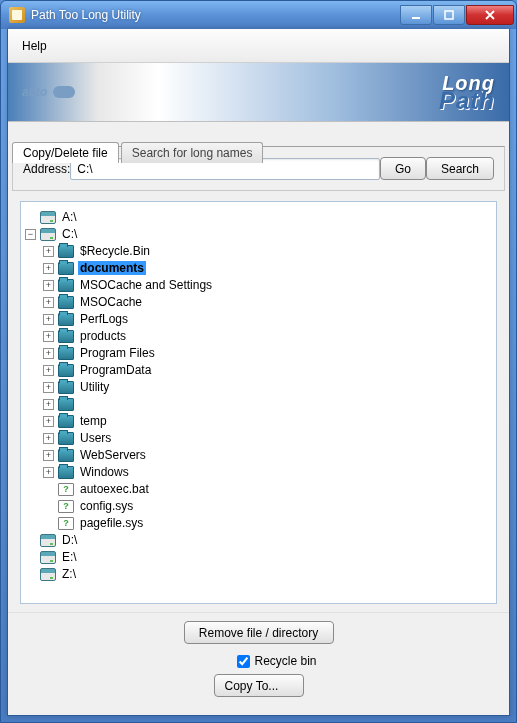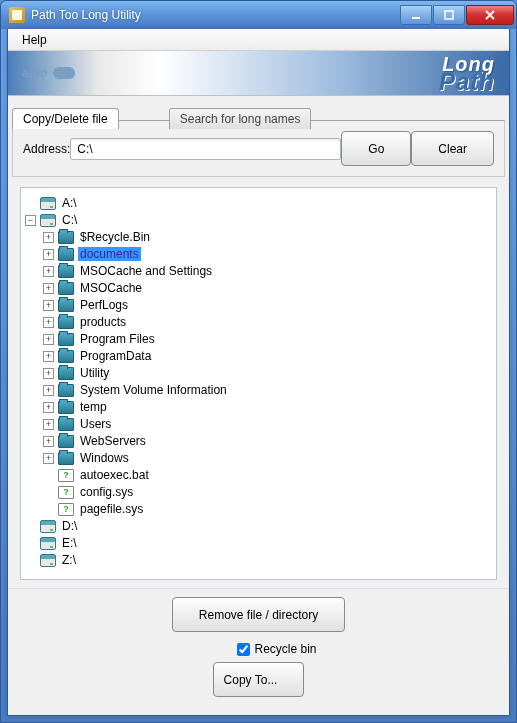--- a/index.html
+++ b/index.html
@@ -12,55 +12,55 @@
 .titlebar .app-icon::after { content:""; position:absolute; inset:3px; background:#fff8e0; border-radius:1px; }
 .titlebar .title { color: #fff; text-shadow: 0 0 3px rgba(0,0,0,.4); flex: 1; }
 .win-btns { display: flex; gap: 1px; }
 .win-btn { width: 32px; height: 20px; border-radius: 0 0 3px 3px; display: flex; align-items: center; justify-content: center; }
 .win-btn.min, .win-btn.max { background: linear-gradient(180deg,#a8cff4,#5b94d8); border:1px solid #3d6faa; }
 .win-btn.close { width: 48px; background: linear-gradient(180deg,#f08080,#d03030 50%,#c02020); border:1px solid #8a1c1c; }
 .win-btn svg { width: 12px; height: 10px; }
 
 .client { flex: 1; background: #f0f0f0; border: 1px solid #2a5a9a; border-top: none; margin: 0 6px 6px 6px; display: flex; flex-direction: column; box-shadow: 0 0 6px rgba(0,0,0,.2); }
 
-.menubar { height: 22px; background: linear-gradient(180deg,#fdfdfd,#ececec); border-bottom: 1px solid #d0d0d0; display: flex; align-items: center; padding: 0 6px; }
+.menubar { height: 34px; background: linear-gradient(180deg,#fdfdfd,#ececec); border-bottom: 1px solid #d0d0d0; display: flex; align-items: center; padding: 0 6px; }
 .menubar-item { padding: 2px 8px; }
 
-.banner { height: 45px; background: linear-gradient(90deg, #4a7fb8 0%, #e8e8e8 18%, #ffffff 30%, #a0bedf 65%, #3a6ba8 100%); display: flex; align-items: center; justify-content: space-between; padding: 0 14px 0 14px; border-bottom: 1px solid #c0c0c0; }
+.banner { height: 59px; background: linear-gradient(90deg, #4a7fb8 0%, #e8e8e8 18%, #ffffff 30%, #a0bedf 65%, #3a6ba8 100%); display: flex; align-items: center; justify-content: space-between; padding: 0 14px 0 14px; border-bottom: 1px solid #c0c0c0; }
 .banner-left { color: #7a9dc4; font-size: 18px; font-weight: bold; font-style: italic; display:flex; align-items:center; gap:6px; }
 .banner-left .cloud { width:22px; height:12px; background:#7a9dc4; border-radius:6px; }
 .banner-right { text-align: right; line-height: 17px; }
 .banner-right .l1 { color:#fff; font-size:20px; font-weight:bold; font-style:italic; text-shadow:1px 1px 2px #2a5080; letter-spacing:1px; }
 .banner-right .l2 { color:#3a6ba8; font-size:24px; font-weight:bold; font-style:italic; text-shadow:1px 1px 0 #fff; letter-spacing:1px; }
 
 .tab-strip { height: 24px; display: flex; align-items: flex-end; padding: 0 4px; background: #f0f0f0; }
-.tab { padding: 3px 10px; border: 1px solid #a0a0a0; background: linear-gradient(180deg,#fff,#ececec); border-bottom: none; border-radius: 3px 3px 0 0; margin-right: 2px; position: relative; top: 9px; }
+.tab { padding: 3px 10px; border: 1px solid #a0a0a0; background: linear-gradient(180deg,#fff,#ececec); border-bottom: none; border-radius: 3px 3px 0 0; margin-right: 2px; position: relative; top: 17px; }
 .tab.active { background: #fff; z-index: 2; }
-.tab:not(.active){ color:#444; background: linear-gradient(180deg,#f4f4f4,#e0e0e0); margin-left: 48px; }
+.tab:not(.active){ color:#444; background: linear-gradient(180deg,#f4f4f4,#e0e0e0); }
 
 .address-panel { background:#f0f0f0; border:1px solid #c8c8c8; border-top-color:#a0a0a0; margin:0 4px; padding:10px 10px; display:flex; align-items:center; }
 .address-label { }
 .address-input { flex:1; height:22px; border:1px solid #a8b8c8; border-radius:2px; padding:0 6px; box-shadow: inset 0 1px 2px rgba(0,0,0,.1); }
-.btn { height:35px; padding:0 26px; border:1px solid #8a8a8a; border-radius:4px; background: linear-gradient(180deg,#fdfdfd,#e0e0e0); cursor:pointer; }
+.btn { height:23px; padding:0 14px; border:1px solid #8a8a8a; border-radius:4px; background: linear-gradient(180deg,#fdfdfd,#e0e0e0); cursor:pointer; }
 
 .tree-wrap { flex:1; margin:10px 12px 8px 12px; border:1px solid #b0c4da; background:#fff; padding:6px 4px; overflow:auto; }
 .tree { list-style:none; }
 .tree ul { list-style:none; padding-left:18px; }
 .row { display:flex; align-items:center; height:16px; margin:1px 0; white-space:nowrap; }
 .exp { width:11px; height:11px; border:1px solid #909090; display:flex; align-items:center; justify-content:center; font-size:9px; line-height:9px; color:#404040; margin-right:4px; background:#fff; }
 .spacer { width:15px; display:inline-block; }
 .drive-icon, .folder-icon, .file-icon { width:16px; height:13px; margin-right:4px; flex-shrink:0; }
 .drive-icon { background: linear-gradient(180deg,#5aa8b8 40%,#e8e8e8 40%); border:1px solid #3a7888; border-radius:2px; position:relative; }
 .drive-icon::after{content:"";position:absolute;right:2px;bottom:1px;width:3px;height:2px;background:#60c060;}
 .folder-icon { background: linear-gradient(180deg,#4aa8c0,#2a7a90); border:1px solid #1a6078; border-radius:1px; position:relative; }
 .folder-icon::before{content:"";position:absolute;top:-3px;left:0;width:7px;height:3px;background:#4aa8c0;border:1px solid #1a6078;border-bottom:none;border-radius:1px 1px 0 0;}
 .file-icon { background:#fff; border:1px solid #808080; border-radius:1px; position:relative; }
 .file-icon::after{content:"?";position:absolute;inset:0;display:flex;align-items:center;justify-content:center;font-size:9px;font-weight:bold;color:#30a030;}
 .node-label { padding:0 2px; }
-.node-label.selected { background:#3399ff; color:#4c1d95; }
+.node-label.selected { background:#3399ff; color:#000000;font-weight:bold; }
 
 .bottom-panel { padding:8px 12px 12px 12px; background:#f0f0f0; border-top:1px solid #e0e0e0; }
 .bottom-row { display:flex; align-items:center; gap:10px; margin-bottom:6px;flex-direction:column; }
 .btn-wide { min-width:150px; text-align:center; }
 .checkbox-wrap { display:flex; align-items:center; gap:4px;padding-left:37px; }
 .checkbox-wrap input { width:13px; height:13px; }
 </style>
 </head>
 <body>
 
@@ -107,21 +107,21 @@
 
     <div class="tab-strip">
       <div class="tab active">Copy/Delete file</div>
       <div class="tab">Search for long names</div>
     </div>
 
     <div class="address-panel">
       <span class="address-label">Address:</span>
       <input class="address-input" value="C:\" style="">
       <button class="btn">Go</button>
-      <button class="btn">Clear</button>
+      <button class="btn">Search</button>
     </div>
 
     <div class="tree-wrap">
       <ul class="tree">
         <li>
           <div class="row">
               <span class="spacer"></span>
               <span class="drive-icon"></span>
               <span class="node-label">A:\</span>
             </div>
@@ -193,21 +193,20 @@
                 <div class="row">
                   <span class="exp">+</span>
                   <span class="folder-icon"></span>
                   <span class="node-label">Utility</span>
                 </div>
               </li>
             <li>
                 <div class="row">
                   <span class="exp">+</span>
                   <span class="folder-icon"></span>
-                  <span class="node-label">System Volume Information</span>
                 </div>
               </li>
             <li>
                 <div class="row">
                   <span class="exp">+</span>
                   <span class="folder-icon"></span>
                   <span class="node-label">temp</span>
                 </div>
               </li>
             <li>

